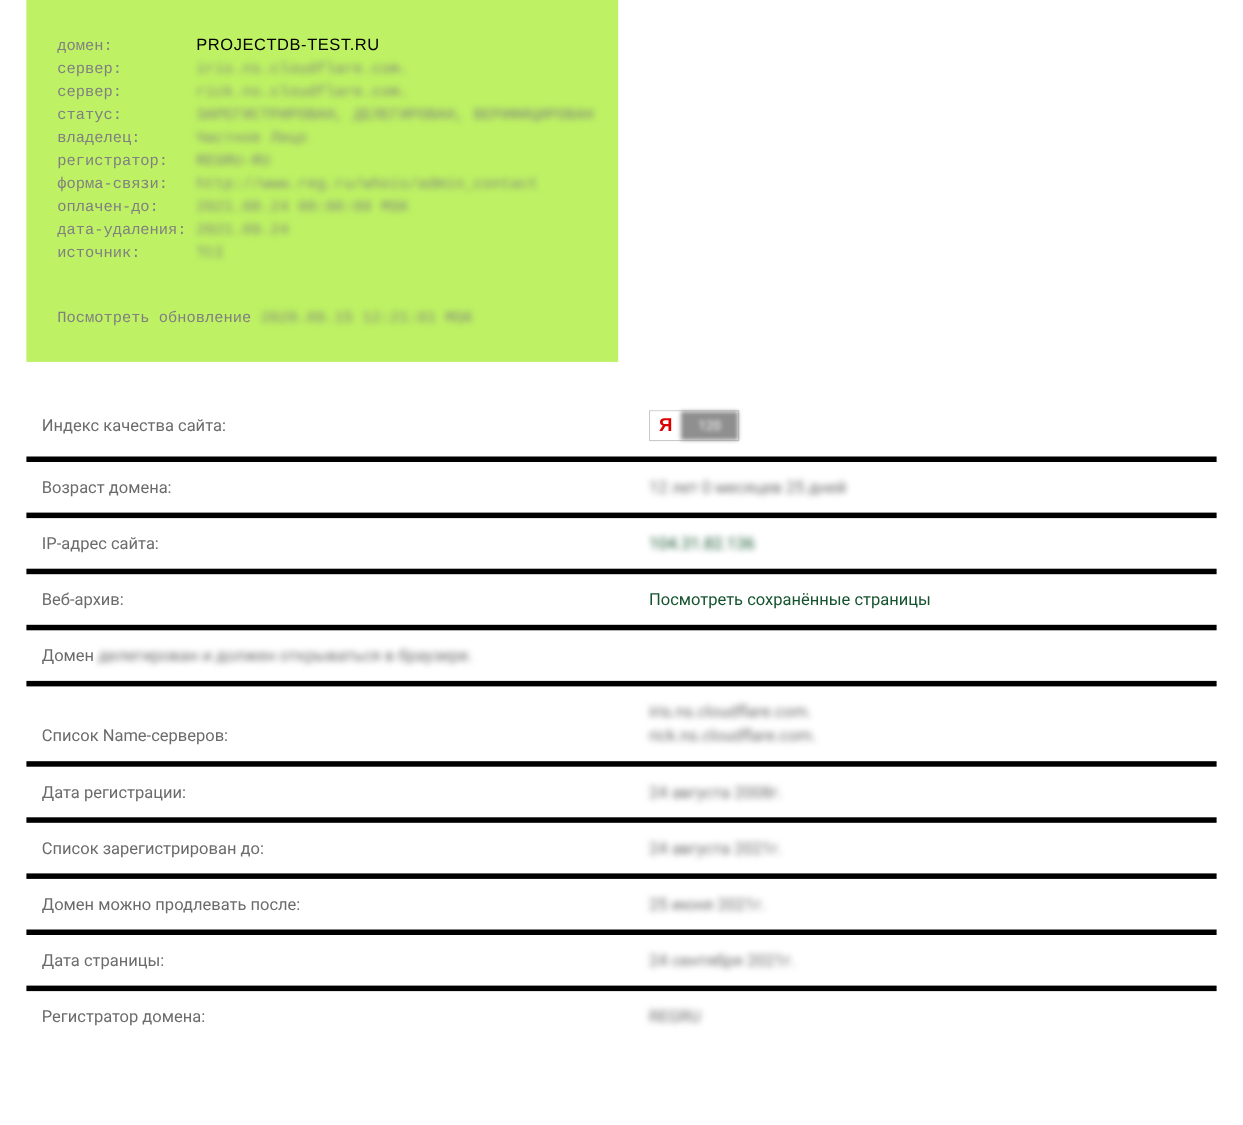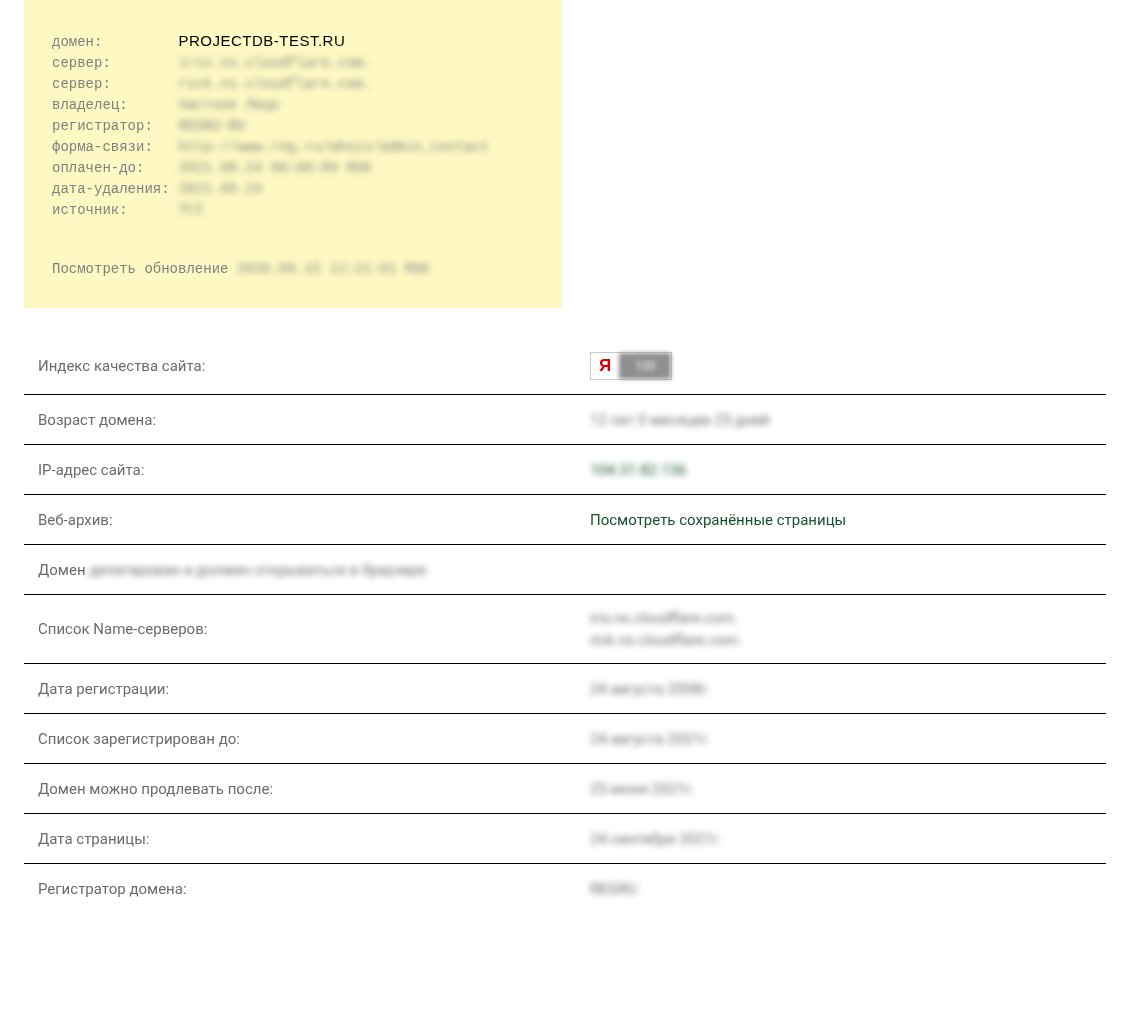--- a/index.html
+++ b/index.html
@@ -5,21 +5,21 @@
     * { box-sizing: border-box; margin: 0; padding: 0; }
     body {
       font-family: -apple-system, BlinkMacSystemFont, "Segoe UI", Roboto, Arial, sans-serif;
       background: #ffffff;
       color: #444;
       width: 1130px;
       padding: 0;
     }
 
     .whois-box {
-      background: #fef9c3;
+      background: #bef264;
       margin: 0 24px 30px 24px;
       padding: 30px 28px 28px 28px;
       font-family: "Courier New", Courier, monospace;
       font-size: 14px;
       line-height: 21px;
       color: #808080;
       width: 538px;
     }
     .whois-row { white-space: nowrap; }
     .whois-label { display: inline-block; width: 118px; }
@@ -30,21 +30,21 @@
     .whois-update-label { filter: none; }
     .whois-update-value { filter: blur(3px); }
 
     .info-table {
       margin: 0 24px;
       font-size: 15px;
       color: #6b6b6b;
     }
     .info-row {
       display: flex;
-      border-top: 1px solid #000000;
+      border-top: 5px solid #000000;
       padding: 14px 14px;
       min-height: 50px;
       align-items: center;
     }
     .info-row:first-child { border-top: none; }
     .info-label { width: 552px; flex-shrink: 0; color: #6b6b6b; }
     .info-value { flex: 1; color: #6b6b6b; }
     .info-value.link { color: #14532d; cursor: pointer; }
     .info-value.blurred { filter: blur(3px); }
     .info-label-inline-blur { filter: blur(3px); display: inline; }
@@ -90,20 +90,24 @@
   </div>
   <div class="whois-row">
     <span class="whois-label">сервер:</span>
     <span class="whois-value whois-blur">iris.ns.cloudflare.com.</span>
   </div>
   <div class="whois-row">
     <span class="whois-label">сервер:</span>
     <span class="whois-value whois-blur">rick.ns.cloudflare.com.</span>
   </div>
   <div class="whois-row">
+    <span class="whois-label">статус:</span>
+    <span class="whois-value whois-blur">ЗАРЕГИСТРИРОВАН, ДЕЛЕГИРОВАН, ВЕРИФИЦИРОВАН</span>
+  </div>
+  <div class="whois-row">
     <span class="whois-label">владелец:</span>
     <span class="whois-value whois-blur">Частное Лицо</span>
   </div>
   <div class="whois-row">
     <span class="whois-label">регистратор:</span>
     <span class="whois-value whois-blur">REGRU-RU</span>
   </div>
   <div class="whois-row">
     <span class="whois-label">форма-связи:</span>
     <span class="whois-value whois-blur">http://www.reg.ru/whois/admin_contact</span>
@@ -153,21 +157,21 @@
   </div>
 
   <div class="info-row">
     <div class="info-label" style="width:auto">
       <span>Домен </span><span class="info-label-inline-blur">делегирован и должен открываться в браузере.</span>
     </div>
   </div>
 
 
 
-  <div class="info-row" style="align-items:center;">
+  <div class="info-row" style="align-items:flex-end;">
     <div class="info-label">Список Name-серверов:</div>
     <div class="info-value">
       <div class="ns-list">
         <div>iris.ns.cloudflare.com.</div>
         <div>rick.ns.cloudflare.com.</div>
       </div>
     </div>
   </div>
 
   <div class="info-row">

